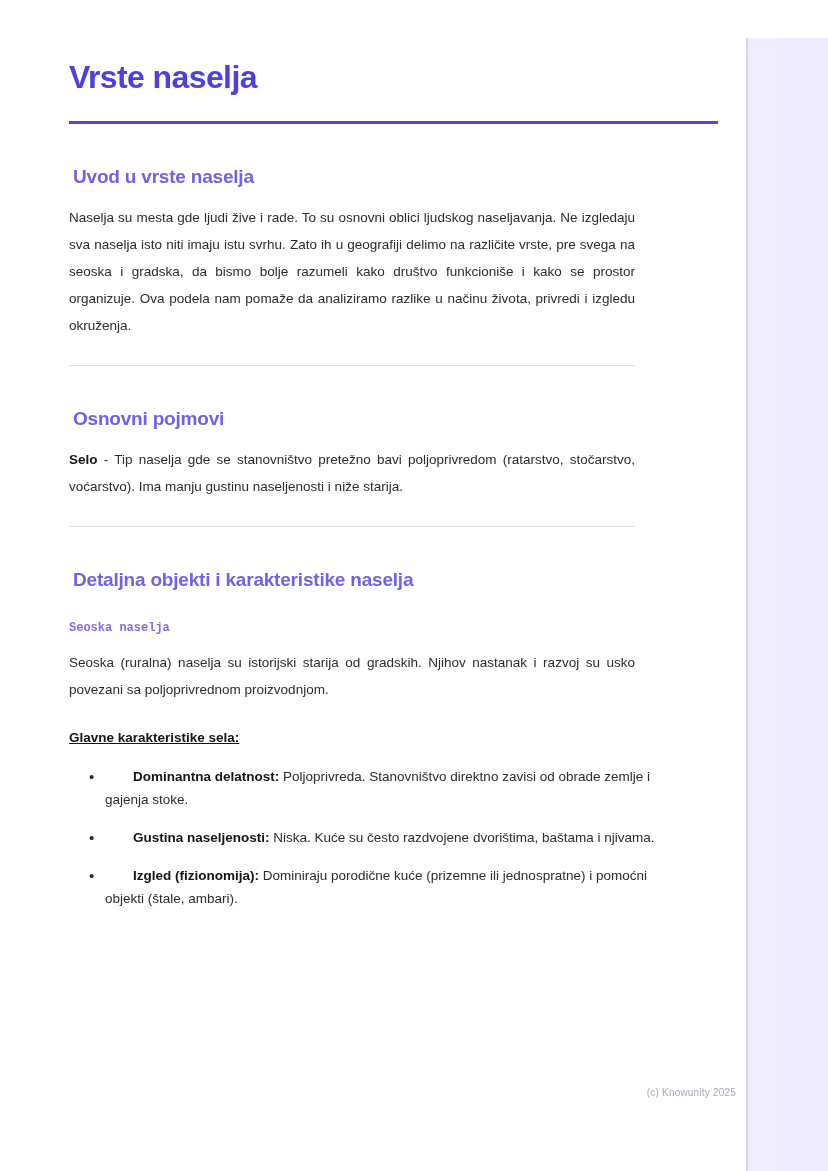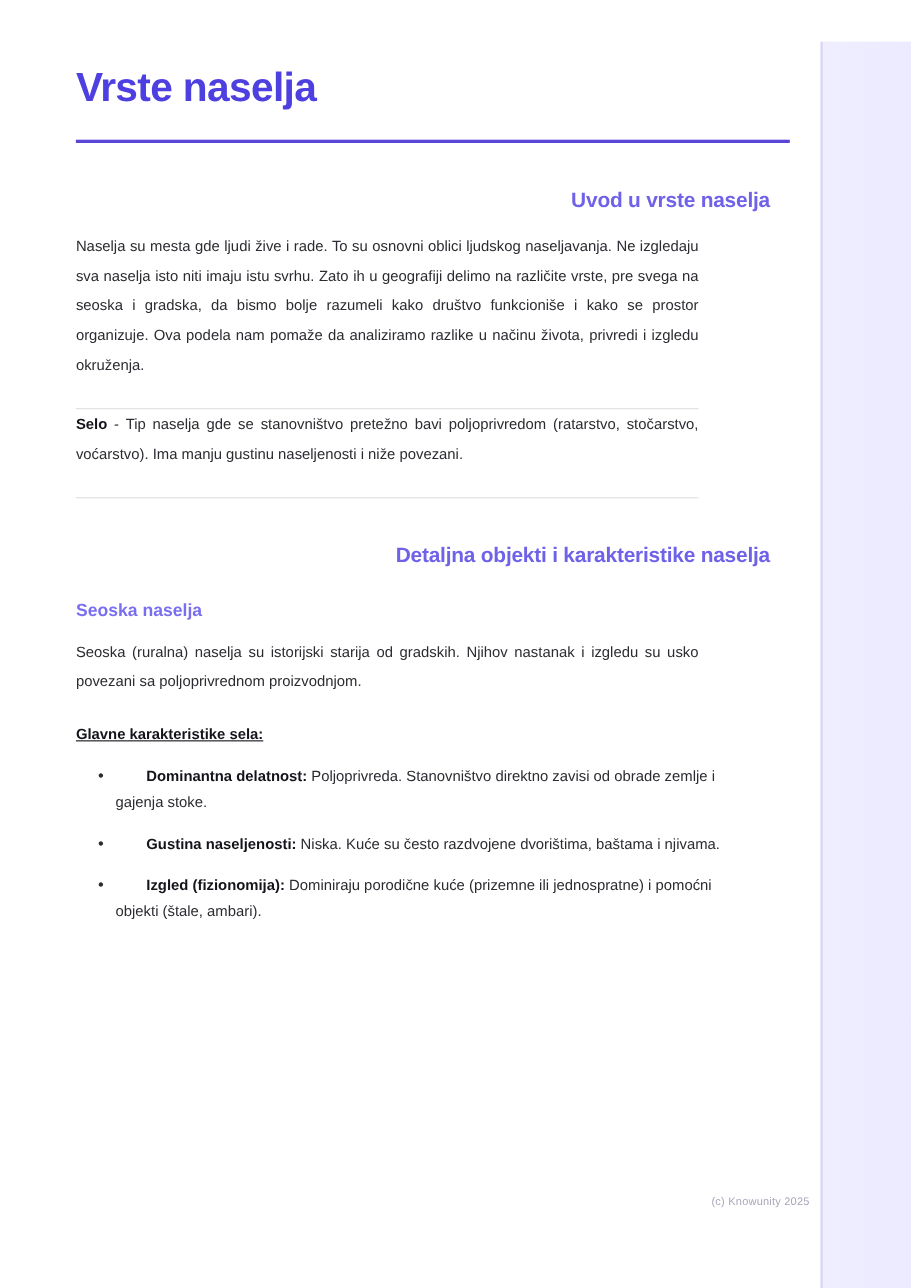--- a/index.html
+++ b/index.html
@@ -42,46 +42,46 @@
   }
   .content {
     position: absolute;
     top: 0;
     left: 0;
     width: 700px;
     padding: 60px 0 0 69px;
     box-sizing: border-box;
   }
   h1.doc-title {
-    font-size: 37px;
+    font-size: 32px;
     line-height: 1.1;
     font-weight: bold;
     color: #4d3fe0;
     margin: 0 0 0 0;
     letter-spacing: -0.6px;
   }
   .title-rule {
     margin-top: 26px;
     width: 649px;
     height: 3px;
     background: #5a46d6;
   }
   h2.section {
     font-size: 19px;
     font-weight: bold;
     color: #6f62e8;
     margin: 42px 0 16px 4px;
     letter-spacing: -0.2px;
-    text-align: right;
   }
   h3.subsection {
-    font-size: 16px;
+    font-size: 12px;
     font-weight: bold;
     color: #7a6ef0;
     margin: 30px 0 14px 0;
+    font-family: Liberation Mono, monospace;
   }
   p.body {
     font-size: 13.5px;
     line-height: 2.0;
     color: #2b2b31;
     margin: 0 0 16px 0;
     width: 566px;
     text-align: justify;
   }
   p.body.last { margin-bottom: 0; }
@@ -152,30 +152,31 @@
   <div class="content">
 
     <h1 class="doc-title">Vrste naselja</h1>
     <div class="title-rule"></div>
 
     <h2 class="section">Uvod u vrste naselja</h2>
     <p class="body last">Naselja su mesta gde ljudi žive i rade. To su osnovni oblici ljudskog naseljavanja. Ne izgledaju sva naselja isto niti imaju istu svrhu. Zato ih u geografiji delimo na različite vrste, pre svega na seoska i gradska, da bismo bolje razumeli kako društvo funkcioniše i kako se prostor organizuje. Ova podela nam pomaže da analiziramo razlike u načinu života, privredi i izgledu okruženja.</p>
 
     <div class="divider"></div>
 
+    <h2 class="section">Osnovni pojmovi</h2>
 
 
-    <p class="term"><b>Selo</b><span> - Tip naselja gde se stanovništvo pretežno bavi poljoprivredom (ratarstvo, stočarstvo, voćarstvo). Ima manju gustinu naseljenosti i niže povezani.</span></p>
+    <p class="term"><b>Selo</b><span> - Tip naselja gde se stanovništvo pretežno bavi poljoprivredom (ratarstvo, stočarstvo, voćarstvo). Ima manju gustinu naseljenosti i niže starija.</span></p>
 
 
     <div class="divider"></div>
 
     <h2 class="section">Detaljna objekti i karakteristike naselja</h2>
     <h3 class="subsection">Seoska naselja</h3>
-    <p class="body">Seoska (ruralna) naselja su istorijski starija od gradskih. Njihov nastanak i izgledu su usko povezani sa poljoprivrednom proizvodnjom.</p>
+    <p class="body">Seoska (ruralna) naselja su istorijski starija od gradskih. Njihov nastanak i razvoj su usko povezani sa poljoprivrednom proizvodnjom.</p>
 
     <p class="lead-bold">Glavne karakteristike sela:</p>
 
     <ul class="bullets">
       <li><b>Dominantna delatnost:</b><span> Poljoprivreda. Stanovništvo direktno zavisi od obrade zemlje i gajenja stoke.</span></li>
       <li><b>Gustina naseljenosti:</b><span> Niska. Kuće su često razdvojene dvorištima, baštama i njivama.</span></li>
       <li><b>Izgled (fizionomija):</b><span> Dominiraju porodične kuće (prizemne ili jednospratne) i pomoćni objekti (štale, ambari).</span></li>
     </ul>
 
   </div>

